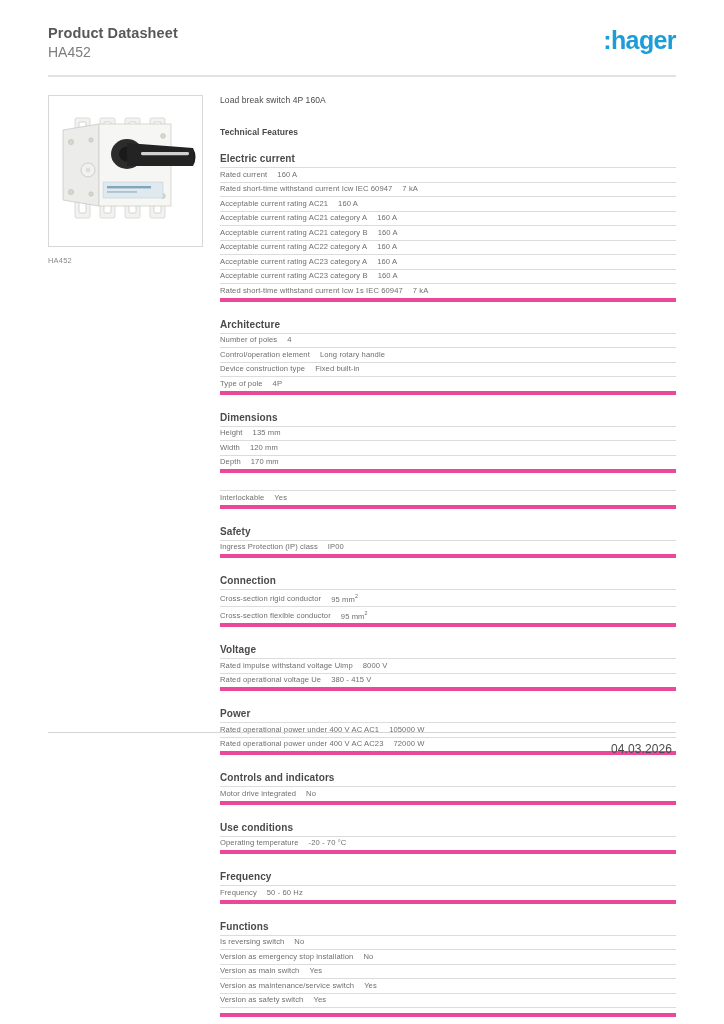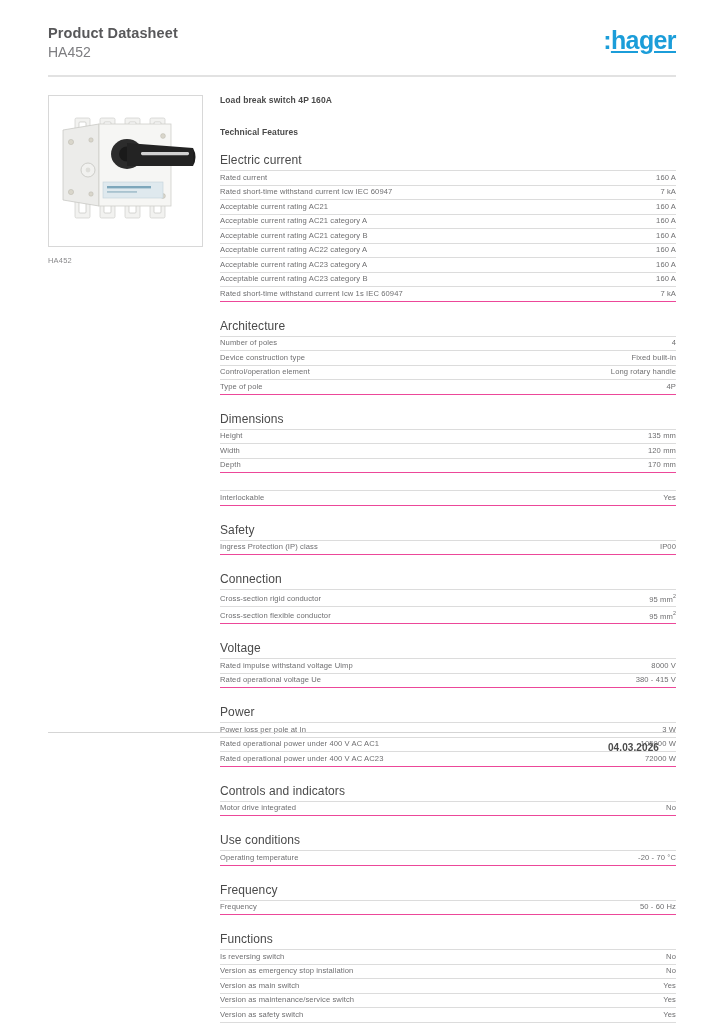--- a/index.html
+++ b/index.html
@@ -46,21 +46,21 @@
     margin-top: 1px;
   }
   .logo {
     font-size: 25px;
     font-weight: bold;
     letter-spacing: -0.6px;
     line-height: 1;
     padding-top: 6px;
   }
   .logo .colon { color: #1b9dd9; }
-  .logo .word  { color: #1b9dd9; text-decoration: underline; }
+  .logo .word  { color: #1b9dd9; }
 
   .header-rule {
     margin-top: 14px;
     height: 2px;
     background: #e2e2e2;
   }
 
   
   .content {
     display: flex;
@@ -87,52 +87,51 @@
   .figure-caption {
     font-size: 7.5px;
     color: #8a8a8c;
     margin-top: 9px;
     letter-spacing: 0.2px;
   }
 
   
   .product-name {
     font-size: 8.5px;
-    font-weight: bold;
+    font-weight: normal;
     color: #4a4a4a;
     letter-spacing: 0.1px;
   }
   .section-title-main {
     font-size: 8.5px;
     font-weight: bold;
     color: #4a4a4a;
     margin-top: 22px;
     letter-spacing: 0.1px;
   }
 
   .spec-group { margin-top: 17px; }
   .spec-group:first-of-type { margin-top: 16px; }
 
   .group-title {
-    font-size: 12px;
-    font-weight: normal;
+    font-size: 10px;
+    font-weight: bold;
     color: #4a4a4a;
     padding-bottom: 3px;
     letter-spacing: 0.1px;
   }
   .spec-row {
     display: flex;
-    justify-content: space-between;
     align-items: baseline;
     border-top: 1px solid #dcdcdc;
     padding: 2.6px 0 2.2px 0;
     font-size: 7.6px;
     line-height: 1.15;
   }
-  .spec-row:last-child { border-bottom: 1px solid #ec4899; }
+  .spec-row:last-child { border-bottom: 4px solid #ec4899; }
   .spec-label {
     color: #6e6e70;
     letter-spacing: 0.1px;
     padding-right: 10px;
   }
   .spec-value {
     color: #6e6e70;
     text-align: right;
     white-space: nowrap;
     letter-spacing: 0.1px;
@@ -158,24 +157,24 @@
   .footer-note {
     position: absolute;
     left: 0; right: 0;
     text-align: center;
     font-size: 7.5px;
     color: #8a8a8c;
     letter-spacing: 0.1px;
   }
   .footer-date {
     position: absolute;
-    right: 17px;
+    right: 4px;
     top: 0;
-    font-size: 10px;
-    font-weight: bold;
+    font-size: 12px;
+    font-weight: normal;
     color: #4a4a4a;
     letter-spacing: 0.1px;
   }
 </style>
 </head>
 <body>
 
 <div class="page">
 
   <div class="header">
@@ -296,28 +295,28 @@
               <div class="spec-value">7 kA</div>
             </div>
           </div>
           <div class="spec-group">
             <div class="group-title">Architecture</div>
             <div class="spec-row">
               <div class="spec-label">Number of poles</div>
               <div class="spec-value">4</div>
             </div>
             <div class="spec-row">
+              <div class="spec-label">Control/operation element</div>
+              <div class="spec-value">Long rotary handle</div>
+            </div>
+            <div class="spec-row">
               <div class="spec-label">Device construction type</div>
               <div class="spec-value">Fixed built-in</div>
             </div>
             <div class="spec-row">
-              <div class="spec-label">Control/operation element</div>
-              <div class="spec-value">Long rotary handle</div>
-            </div>
-            <div class="spec-row">
               <div class="spec-label">Type of pole</div>
               <div class="spec-value">4P</div>
             </div>
           </div>
           <div class="spec-group">
             <div class="group-title">Dimensions</div>
             <div class="spec-row">
               <div class="spec-label">Height</div>
               <div class="spec-value">135 mm</div>
             </div>
@@ -360,24 +359,20 @@
               <div class="spec-label">Rated impulse withstand voltage Uimp</div>
               <div class="spec-value">8000 V</div>
             </div>
             <div class="spec-row">
               <div class="spec-label">Rated operational voltage Ue</div>
               <div class="spec-value">380 - 415 V</div>
             </div>
           </div>
           <div class="spec-group">
             <div class="group-title">Power</div>
-            <div class="spec-row">
-              <div class="spec-label">Power loss per pole at In</div>
-              <div class="spec-value">3 W</div>
-            </div>
             <div class="spec-row">
               <div class="spec-label">Rated operational power under 400 V AC AC1</div>
               <div class="spec-value">105000 W</div>
             </div>
             <div class="spec-row">
               <div class="spec-label">Rated operational power under 400 V AC AC23</div>
               <div class="spec-value">72000 W</div>
             </div>
           </div>
           <div class="spec-group">

